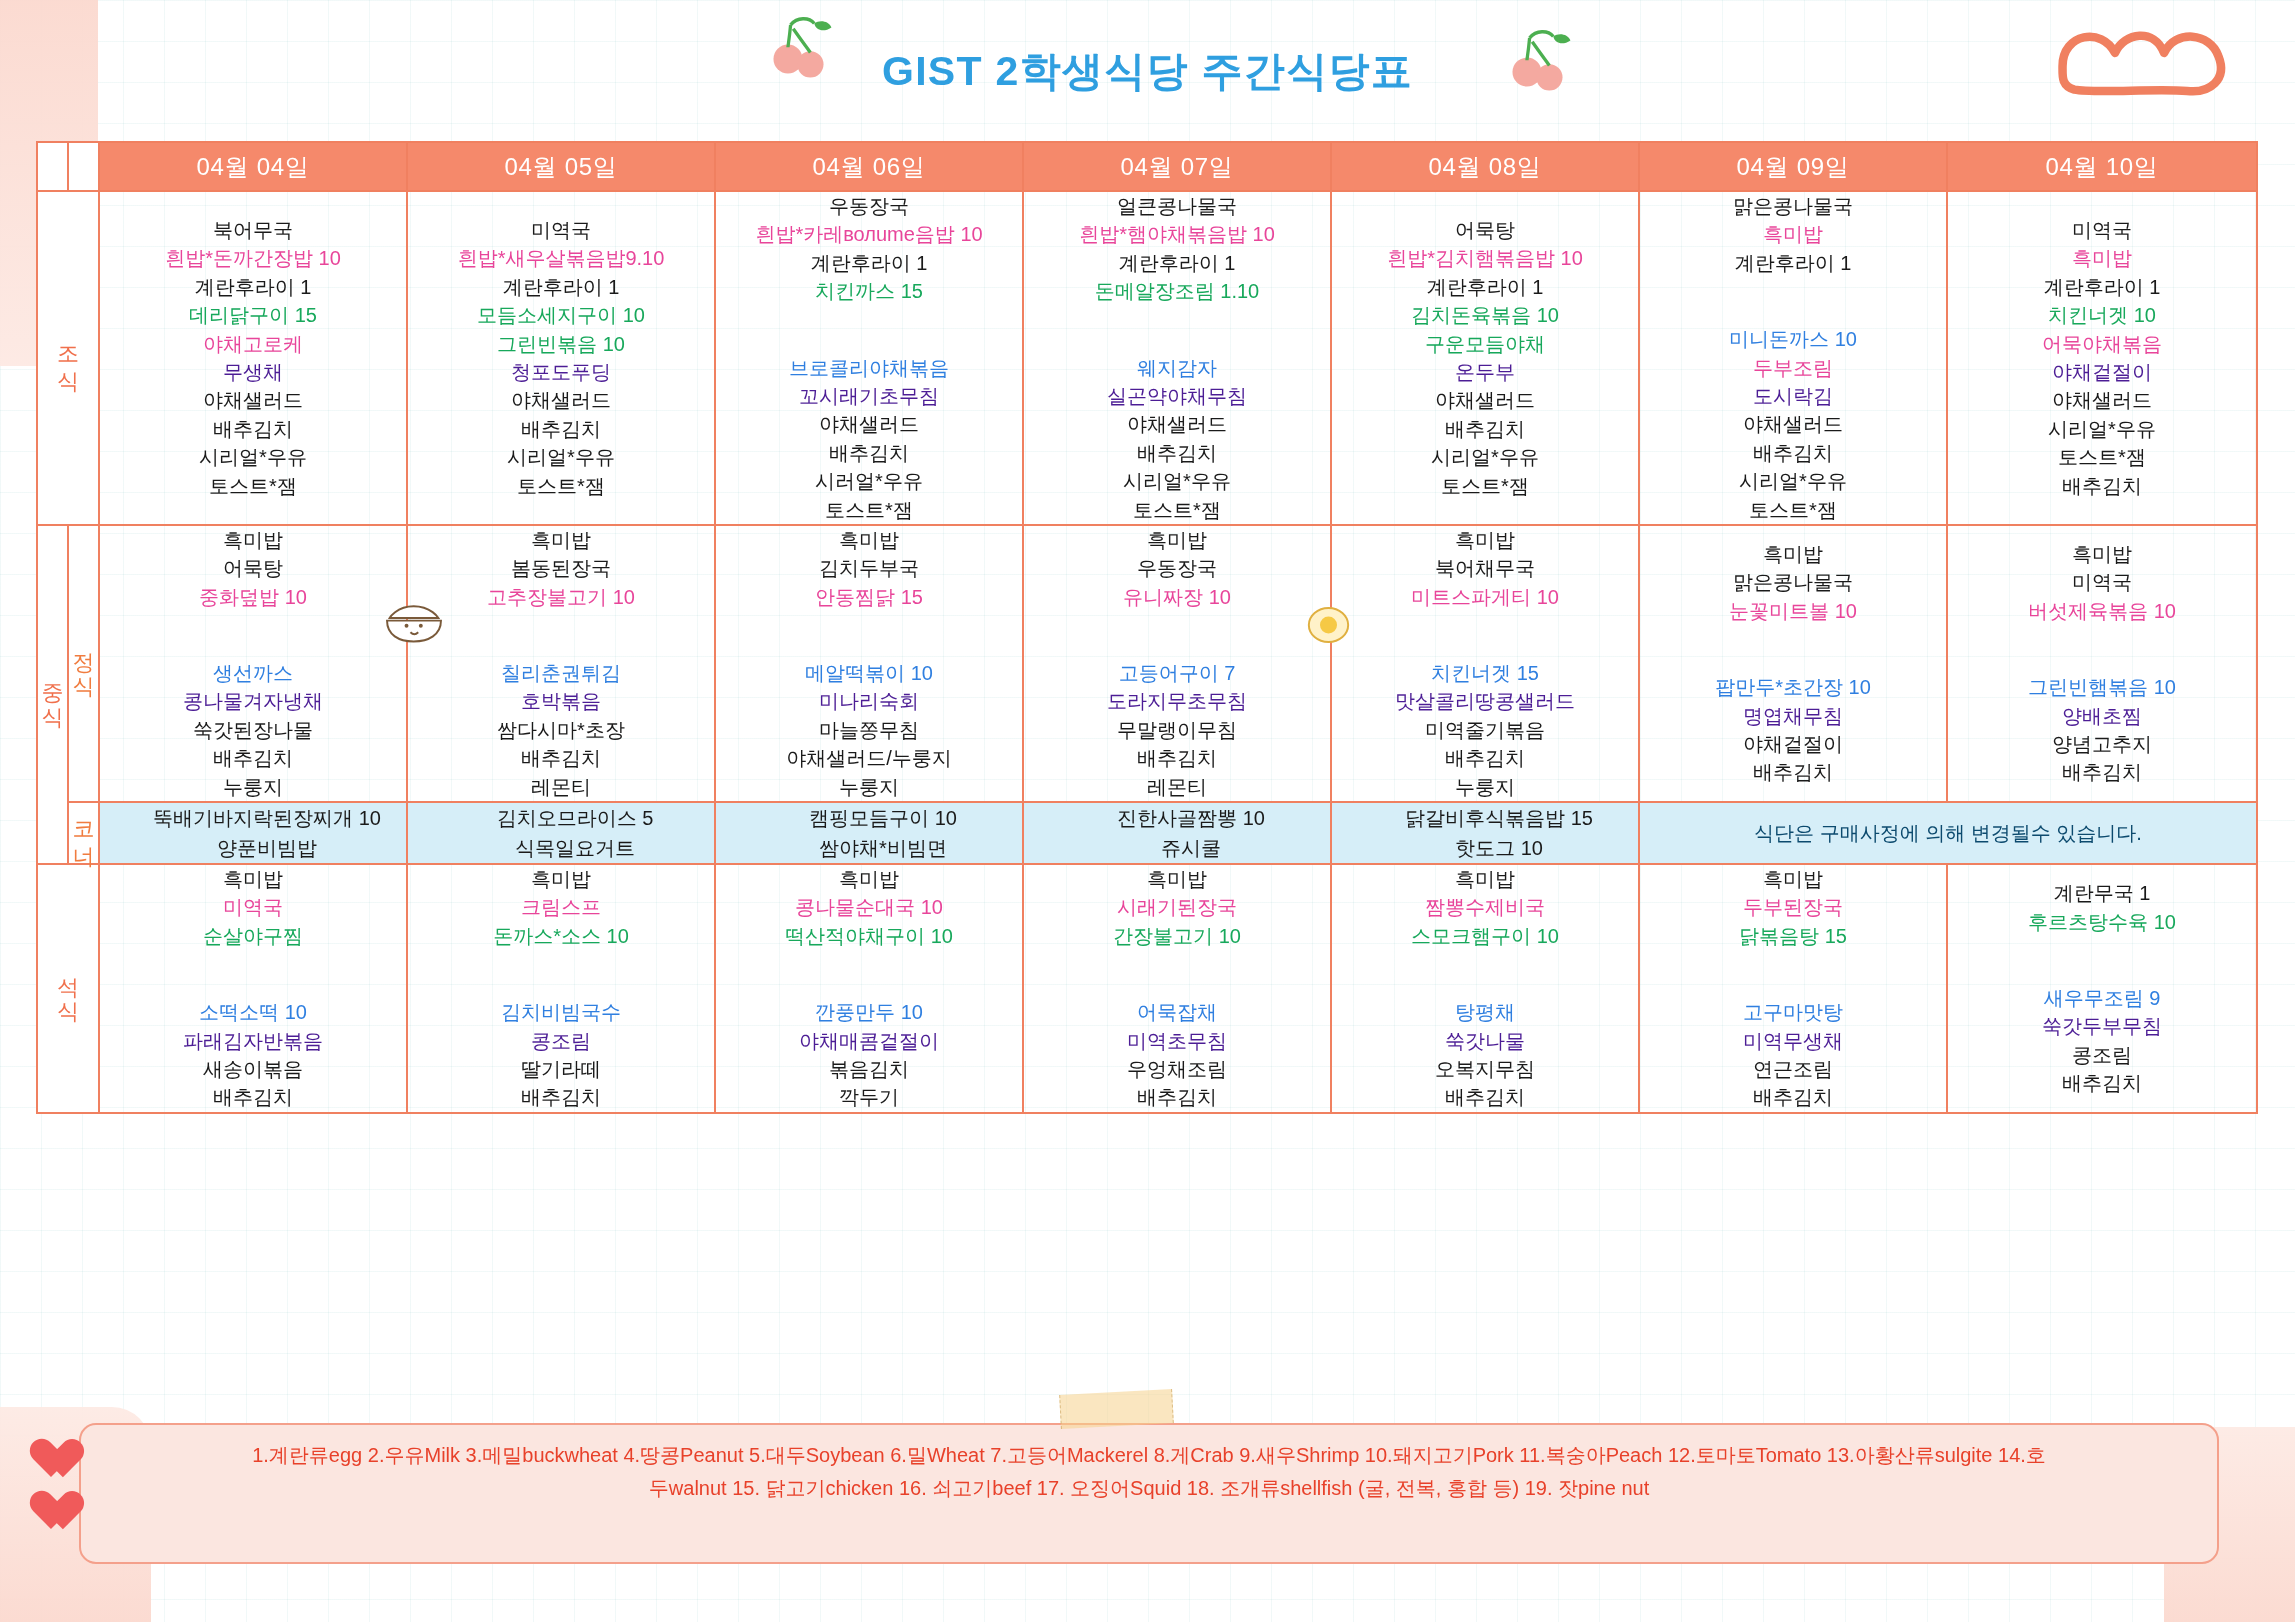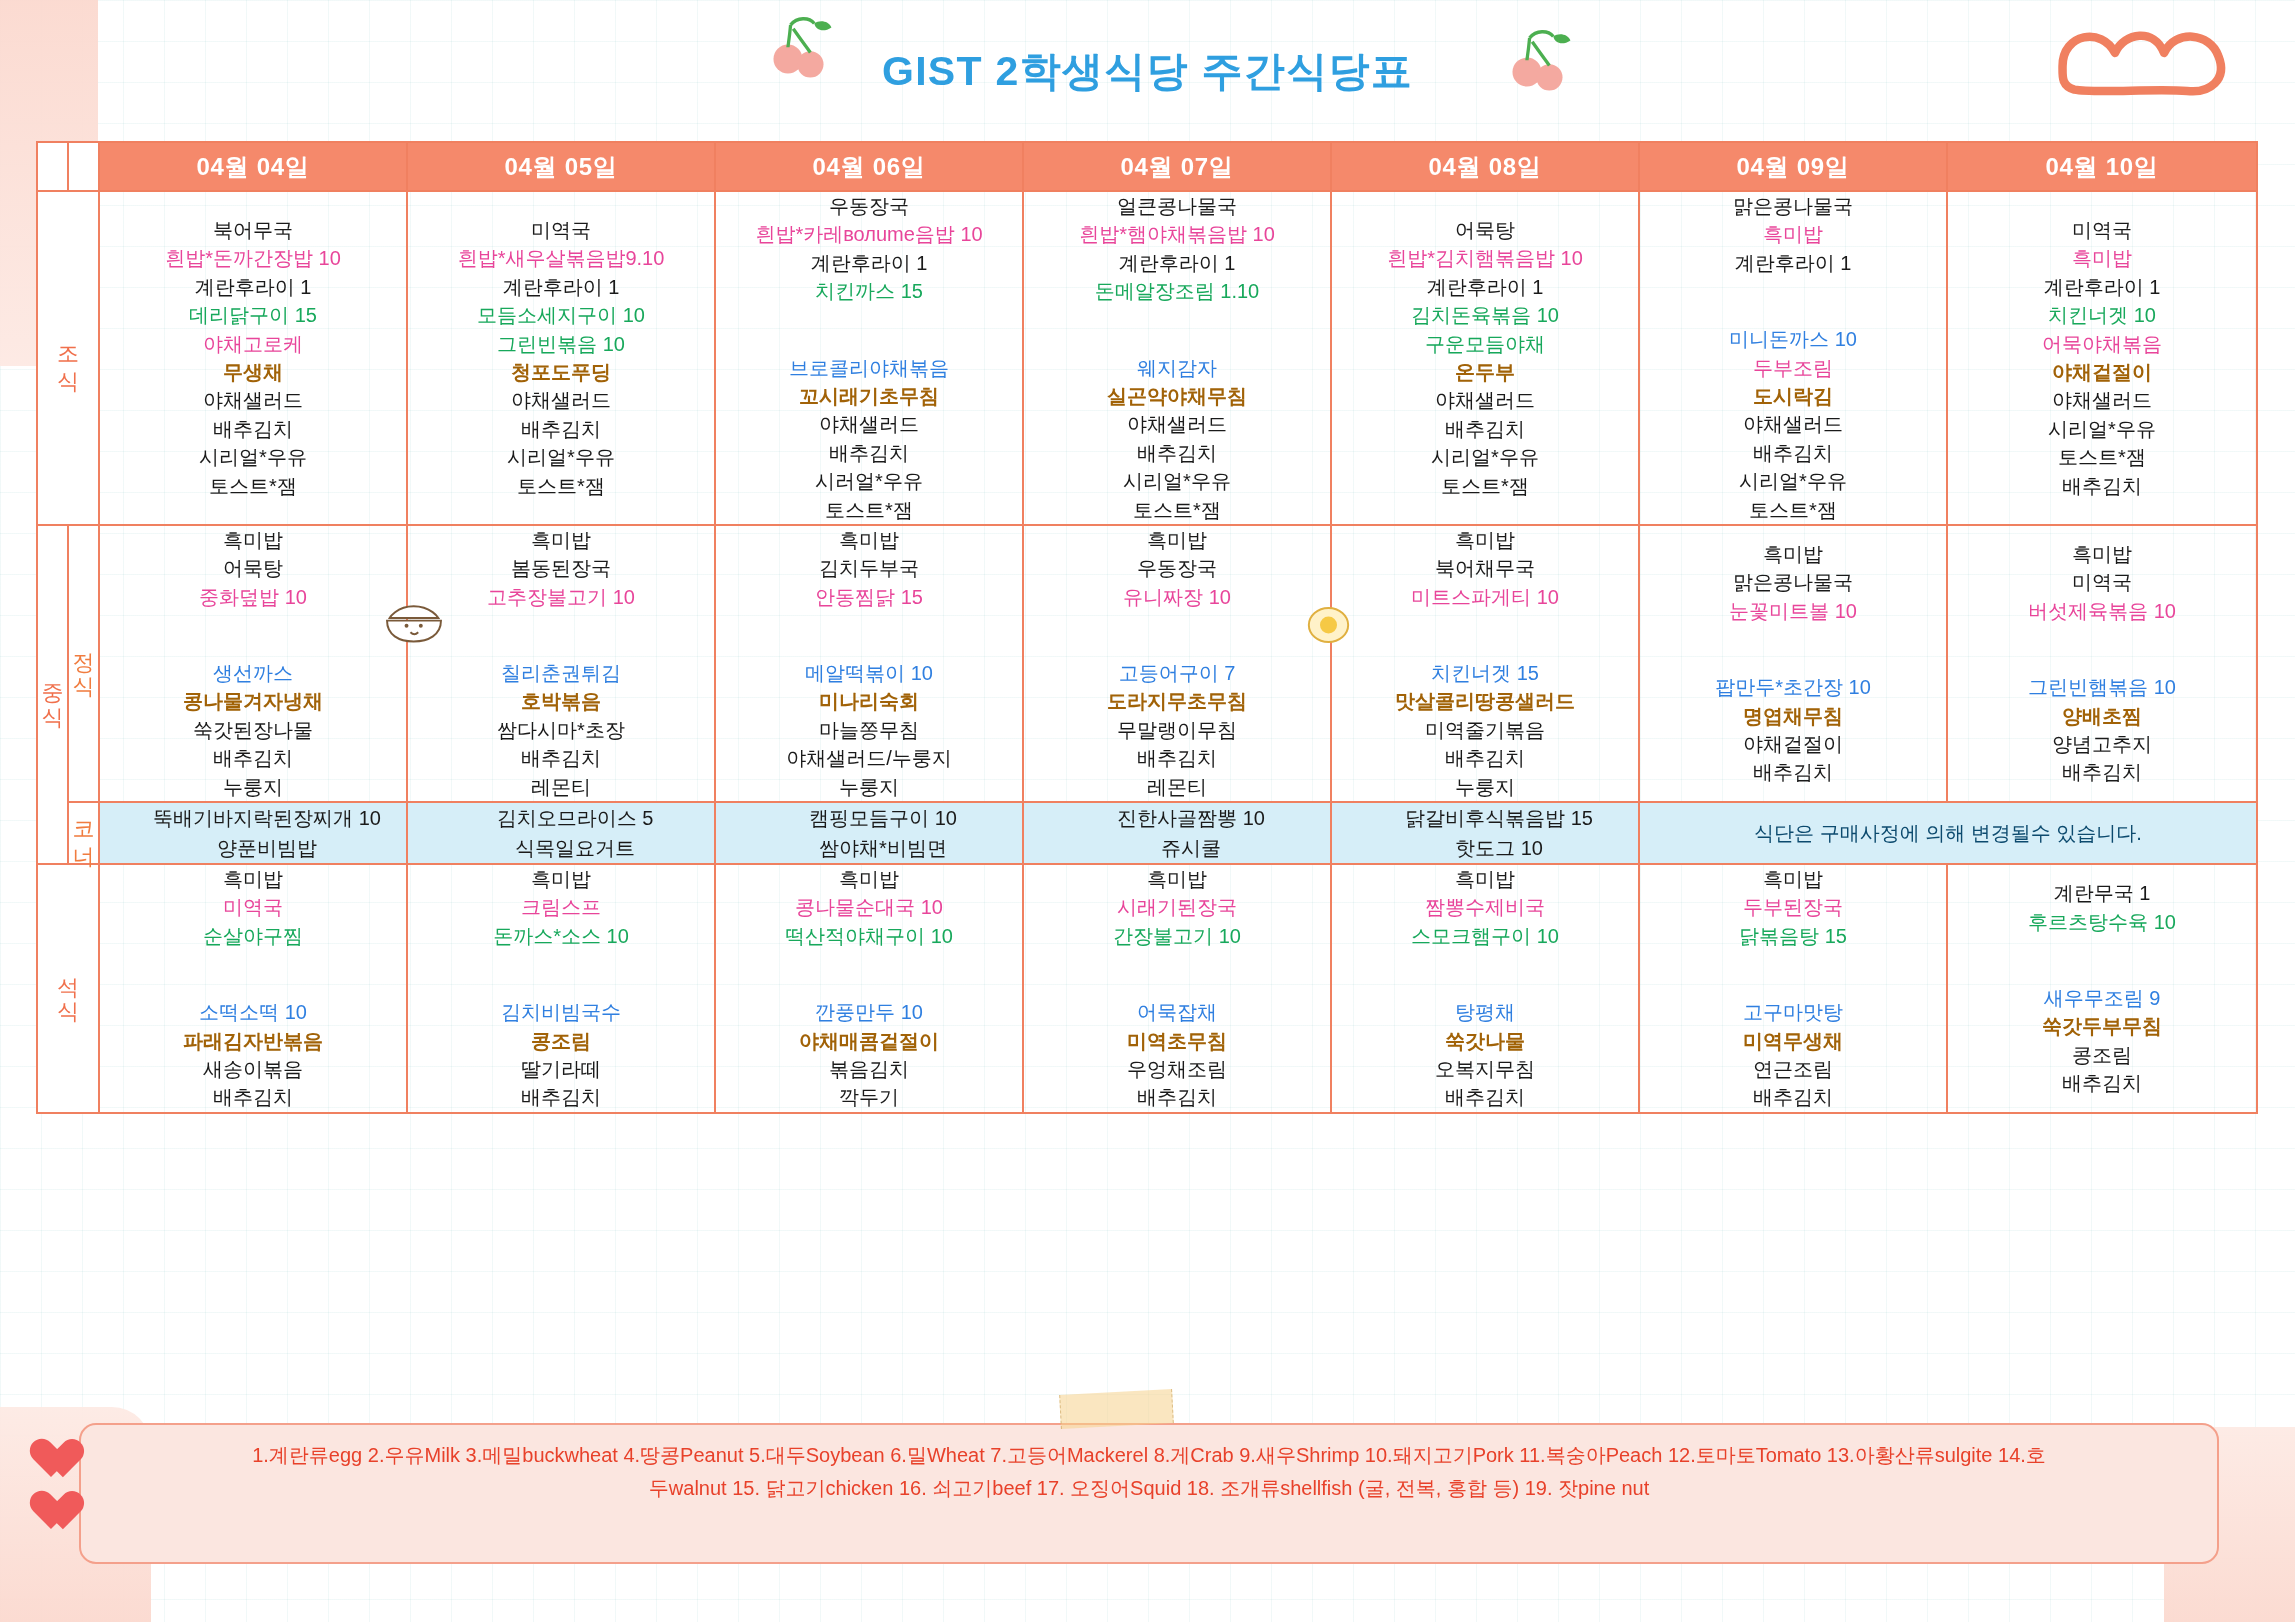--- a/index.html
+++ b/index.html
@@ -111,21 +111,21 @@
   table.menu td, table.menu th {
     border: 2px solid #f08060;
     text-align: center;
     vertical-align: middle;
     padding: 0;
   }
   th.dayhead {
     background: #f5896b;
     color: #ffffff;
     font-size: 24px;
-    font-weight: bold;
+    font-weight: normal;
     height: 47px;
     letter-spacing: 0.7px;
   }
   td.corner-head {
     background: #ffffff;
     border: 2px solid #f08060;
     width: 31px;
   }
   td.rowlabel {
     width: 31px;
@@ -159,21 +159,21 @@
   .notice {
     background: #d6eef8;
     font-size: 20px;
     color: #0c4a6e;
   }
 
   
   .c-black { color: #1a1a1a; }
   .c-pink  { color: #e8459a; }
   .c-green { color: #17a85b; }
-  .c-red   { color: #a16207; font-weight: bold; }
+  .c-red   { color: #4c1d95; }
   .c-blue  { color: #2f7fe0; margin-top: 48px; }
 
   
   .footer {
     position: absolute;
     left: 79px;
     top: 1423px;
     width: 2140px;
     min-height: 141px;
     background: #fbe6e0;

